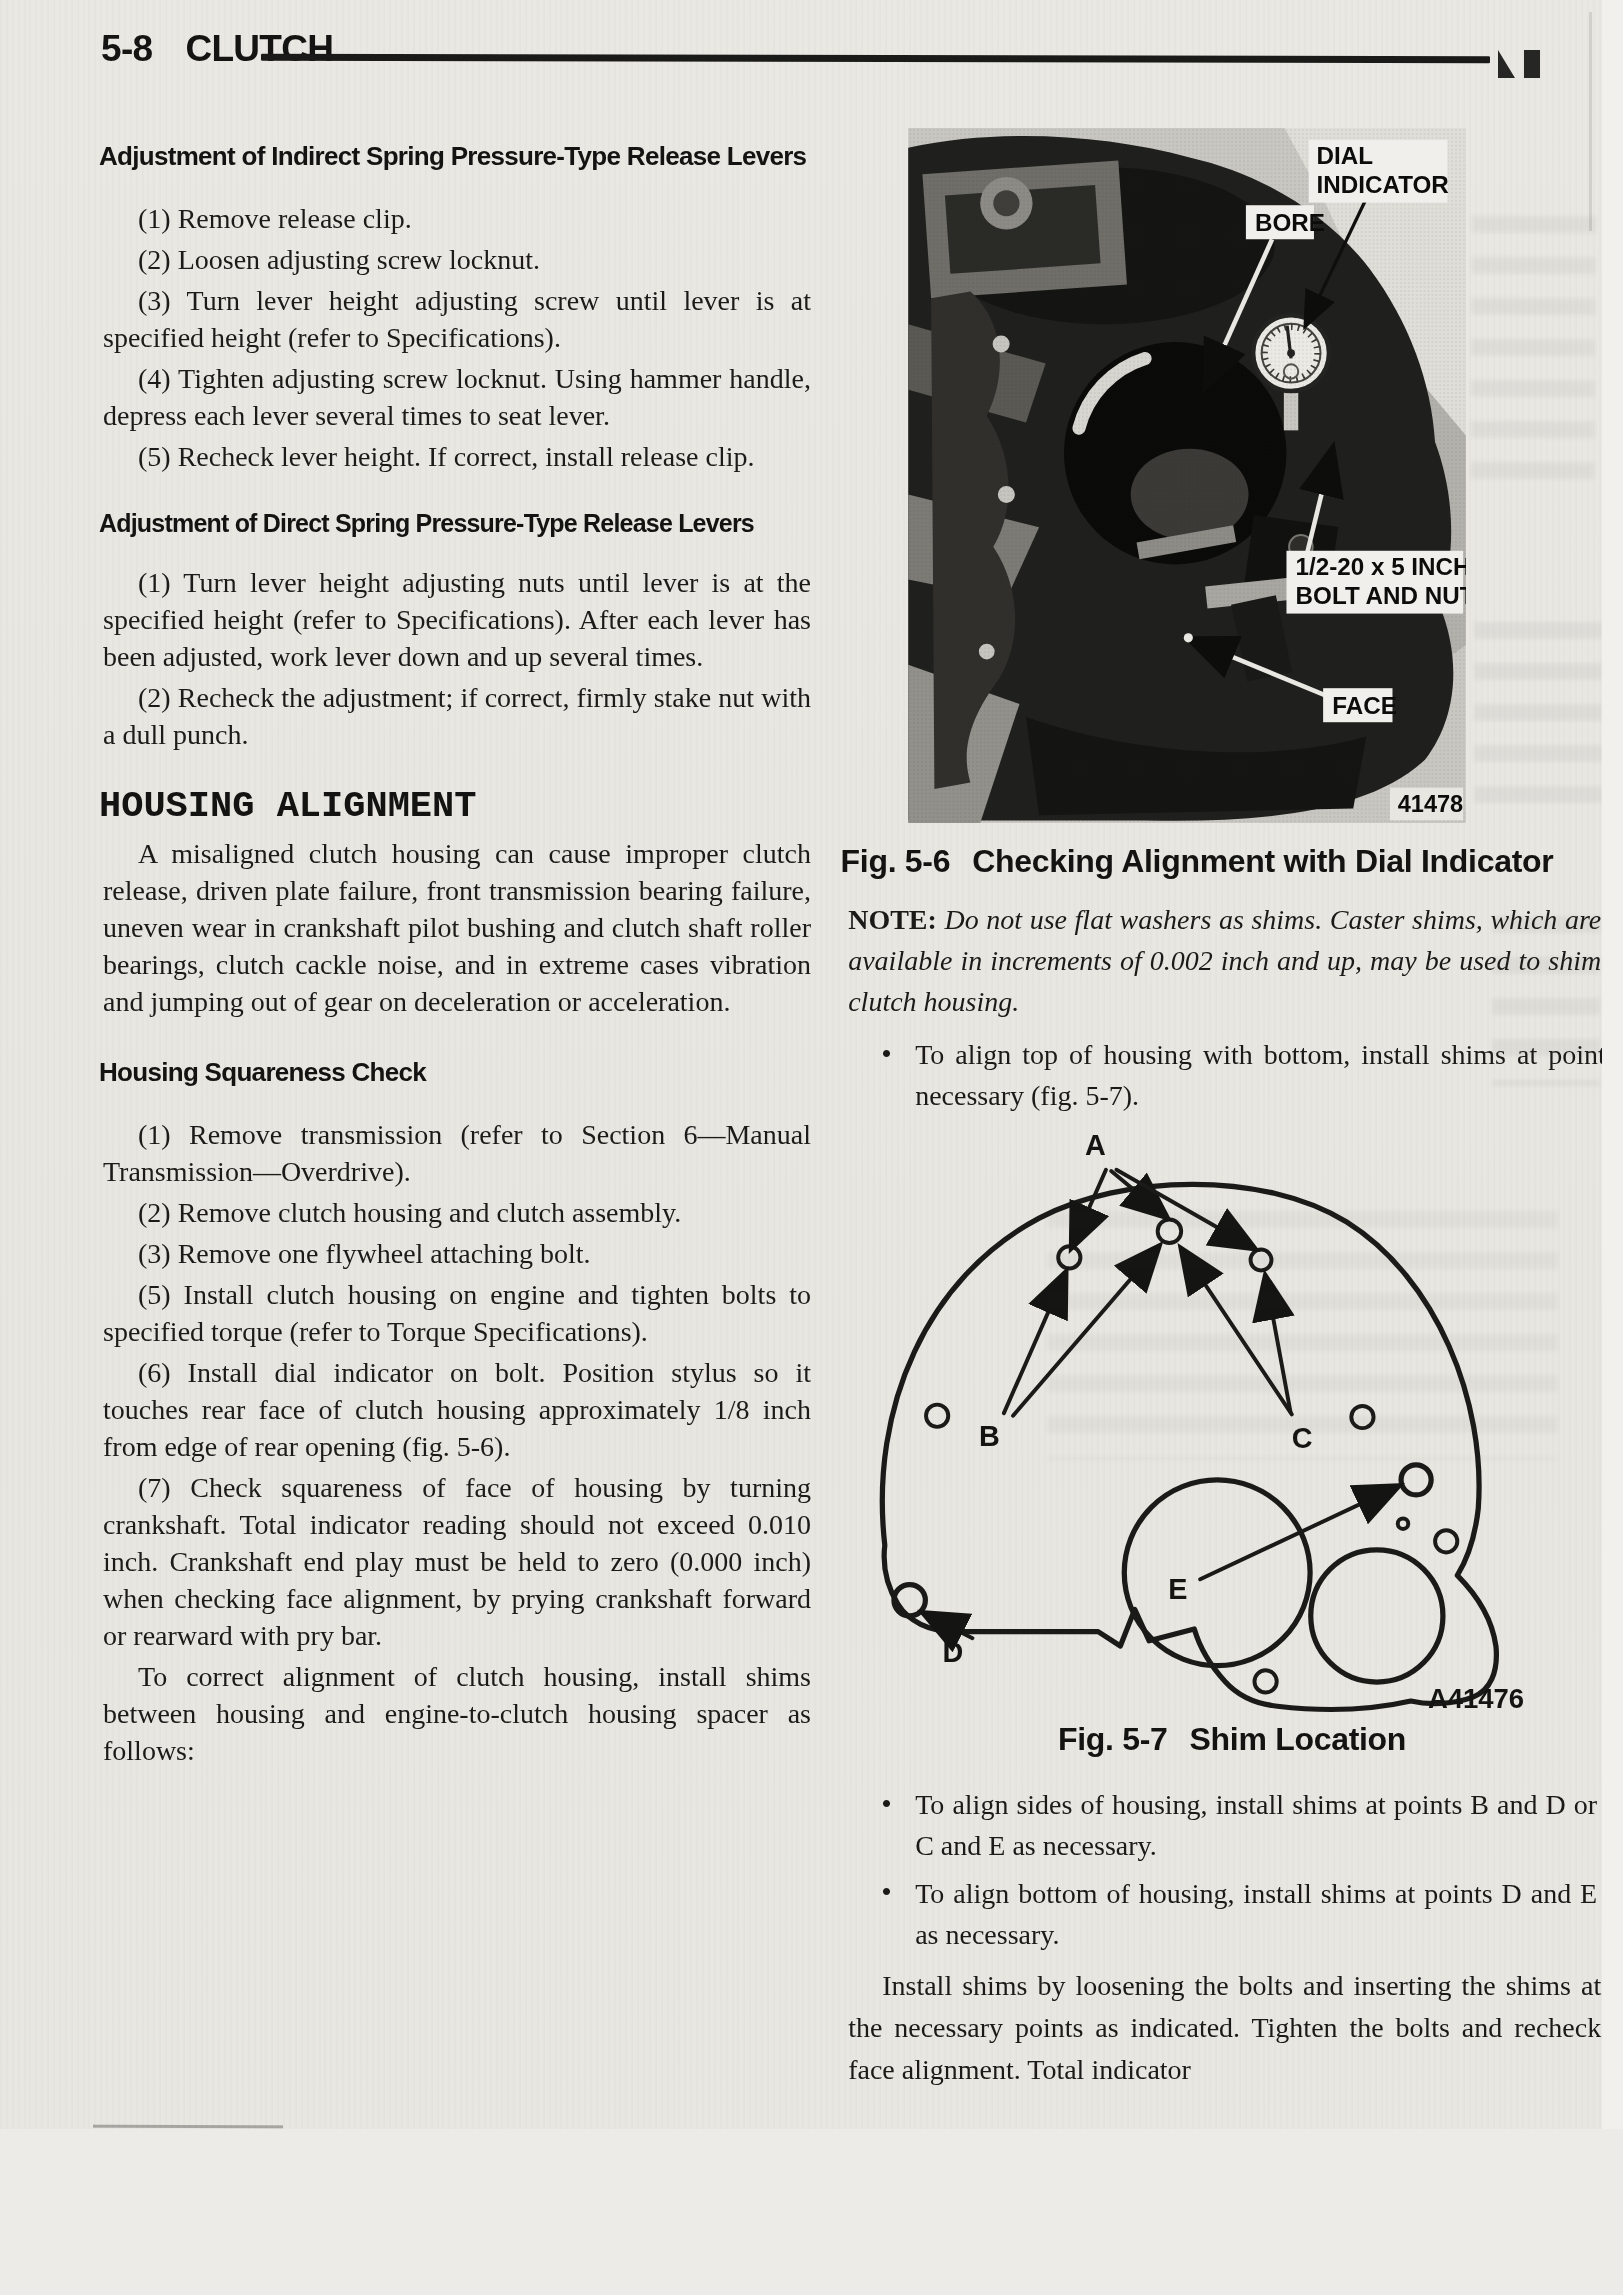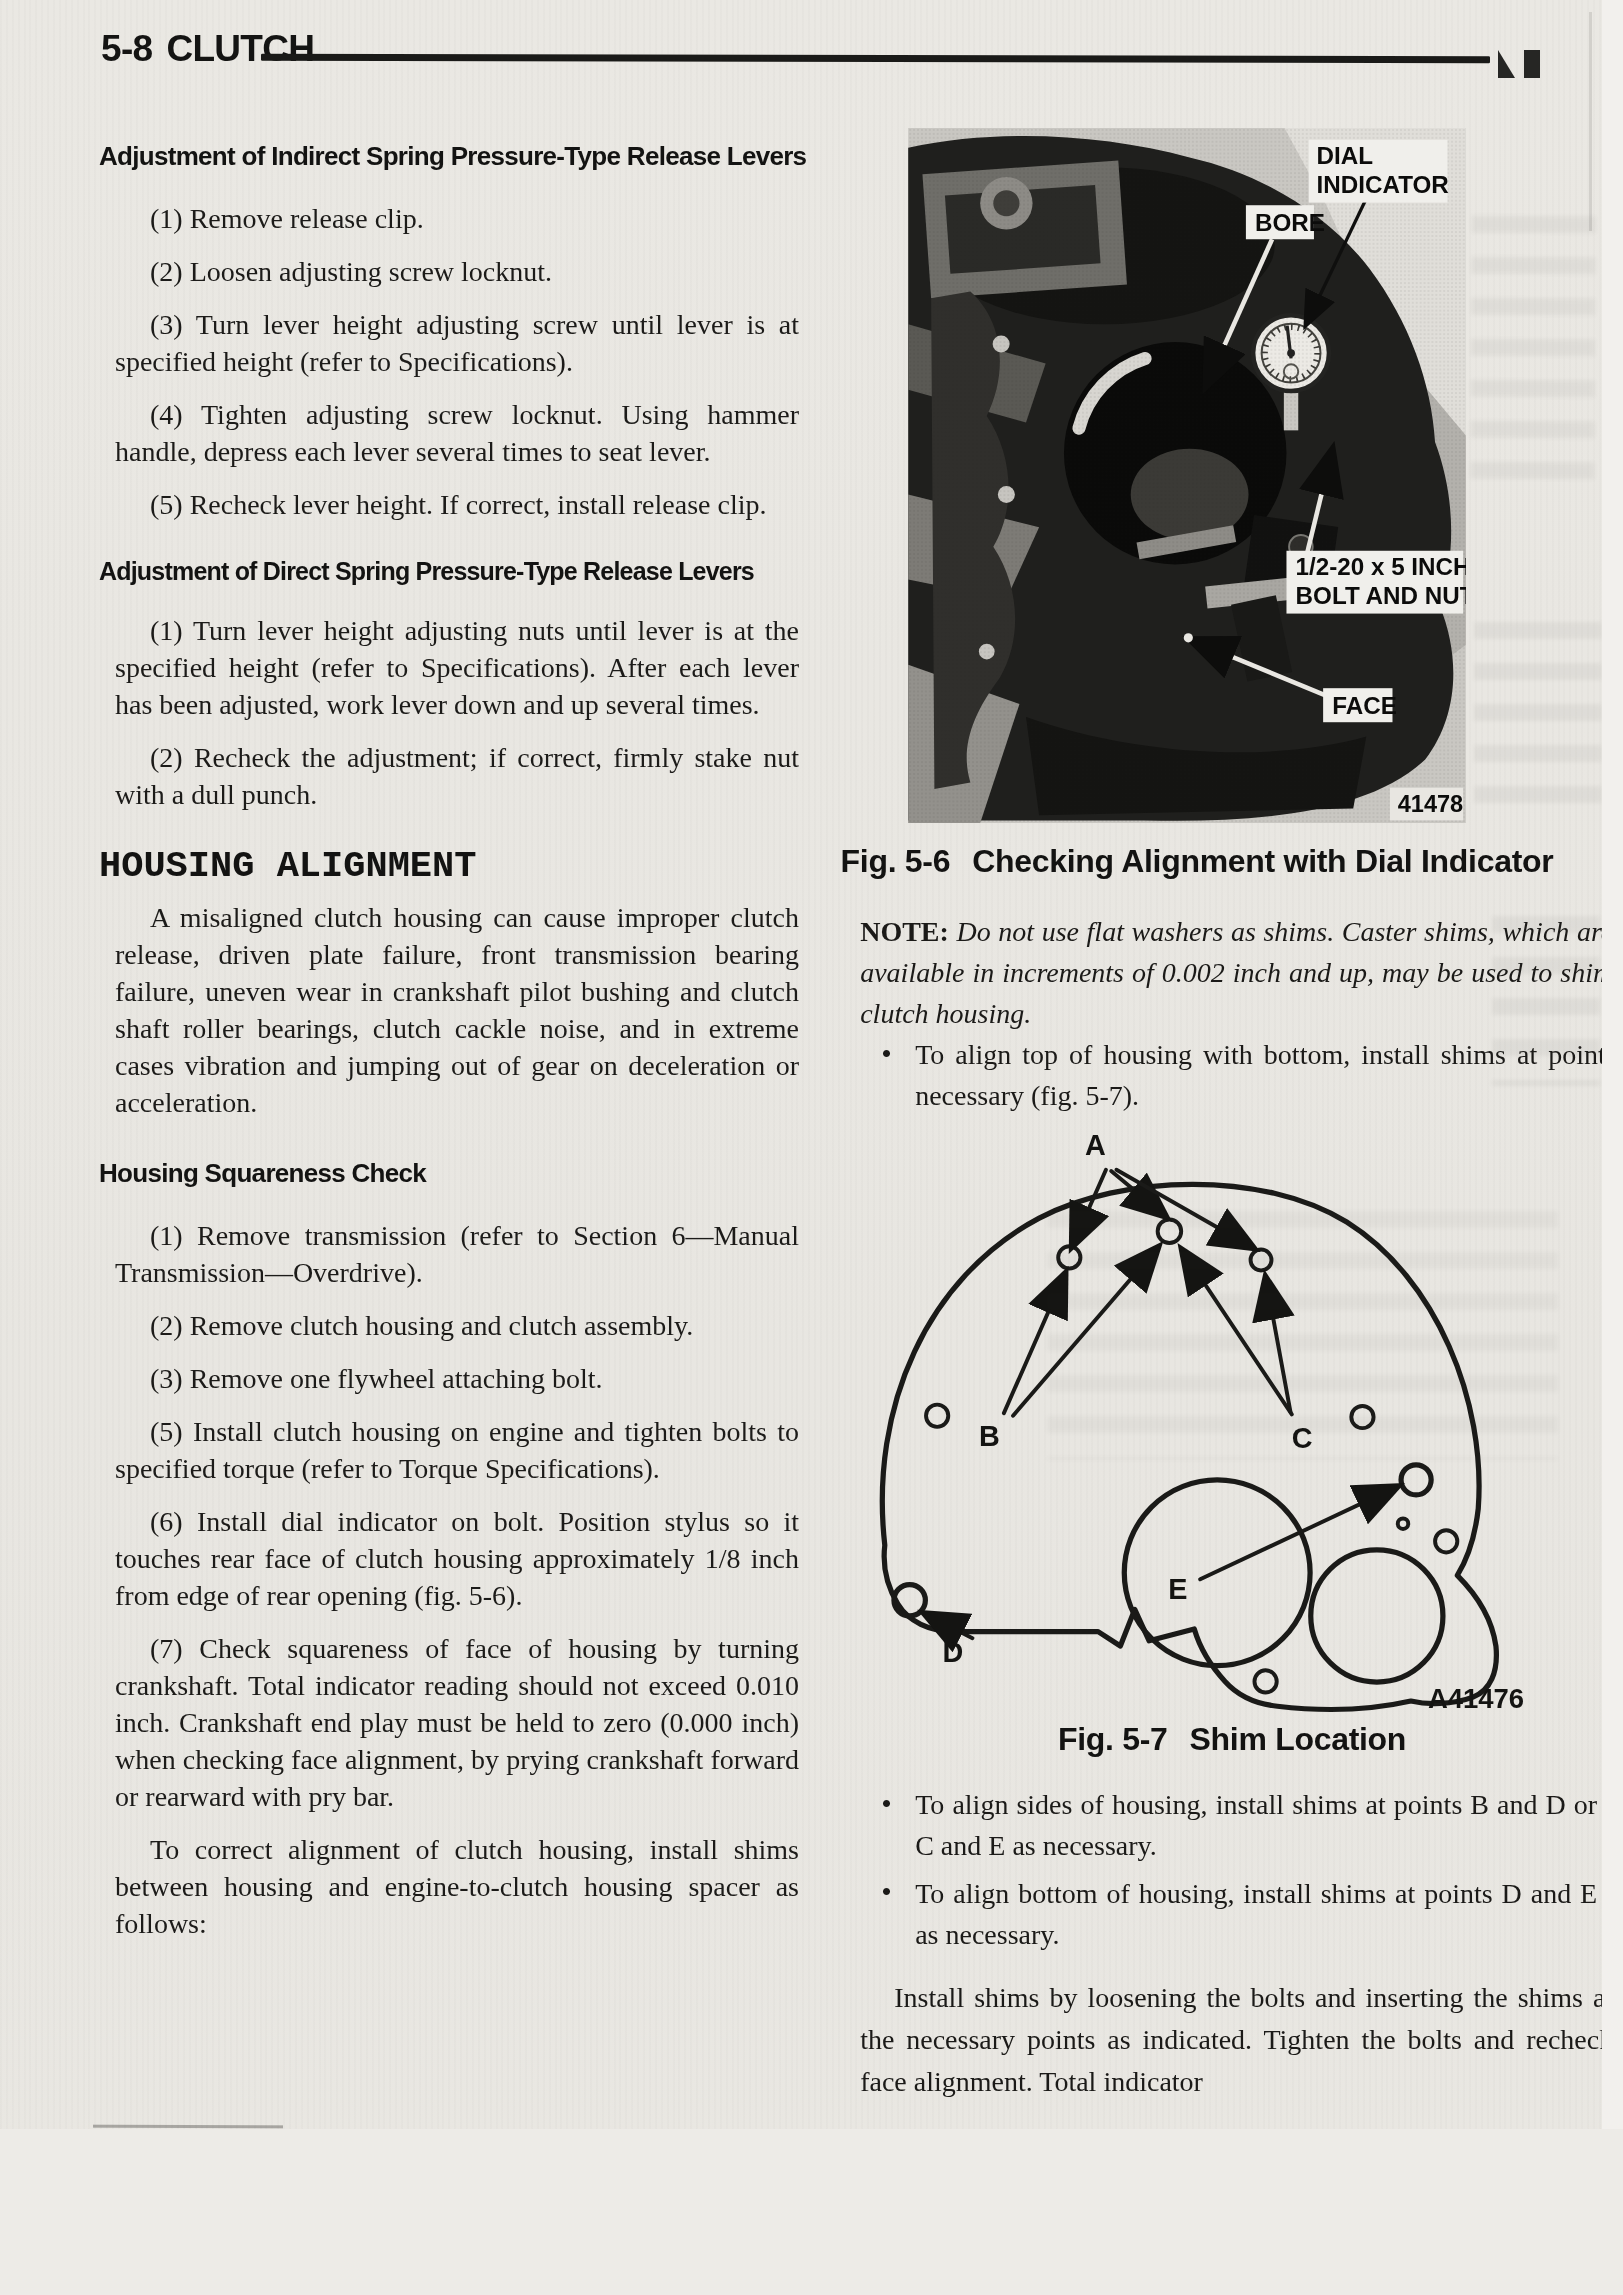--- a/index.html
+++ b/index.html
@@ -6,31 +6,31 @@
   .page{
     position:relative;width:1623px;height:2295px;overflow:hidden;
     background:
       repeating-linear-gradient(90deg, rgba(0,0,0,0.014) 0 2px, rgba(0,0,0,0) 2px 5.9px),
       linear-gradient(180deg,#eae8e3 0%,#e8e6e1 60%,#e9e7e2 100%);
     font-family:"Liberation Serif", serif;color:#1b1a18;
   }
   
   .hdr{position:absolute;left:101px;top:27.5px;font-family:"Liberation Sans",sans-serif;
        font-weight:bold;font-size:37px;letter-spacing:-0.7px;color:#141413;}
-  .hdr .num{margin-right:14px;}
+  .hdr .num{margin-right:33px;}
   .hdr-rule{position:absolute;left:261px;top:55px;width:1229px;height:6.5px;background:#1a1a18;
             transform:rotate(0.12deg);border-radius:1.3px;}
   .corner-mark{position:absolute;left:1498px;top:50px;width:42px;height:28px;}
   .corner-mark .tri{position:absolute;left:0;top:0;width:17px;height:28px;background:#262624;
                     clip-path:polygon(0 0,100% 100%,0 100%);}
   .corner-mark .sq{position:absolute;left:26px;top:0;width:15.7px;height:28px;background:#262624;}
   
   .col-left{position:absolute;left:99px;top:128px;width:716px;}
   .col-right{position:absolute;left:839px;top:0;width:770px;height:1845px;text-decoration:underline;}
-  h2,h3,p{margin:16px;}
+  h2,h3,p{margin:4px;}
   .sub{font-family:"Liberation Sans",sans-serif;font-weight:bold;font-size:26px;line-height:35px;
        letter-spacing:-0.7px;color:#131312;text-align:justify;margin:35px 0 26px 0;}
   .sub.first{margin-top:10.5px;}
   .sub.tight{font-size:25px;letter-spacing:-0.8px;white-space:nowrap;text-align:left;margin:31px 0 23.6px 0;}
   .main-head{font-family:Liberation Mono, monospace;font-weight:bold;font-size:37px;line-height:33px;
        letter-spacing:0;color:#131312;margin:37px 0 12px 0;}
   .step,.body-p{font-size:28px;line-height:37px;text-align:justify;text-indent:35px;color:#1c1b19;}
   
   .fig56{position:absolute;left:69px;top:128px;width:558px;height:695px;}
   .cap{position:absolute;font-family:"Liberation Sans",sans-serif;font-weight:bold;font-size:32px;

